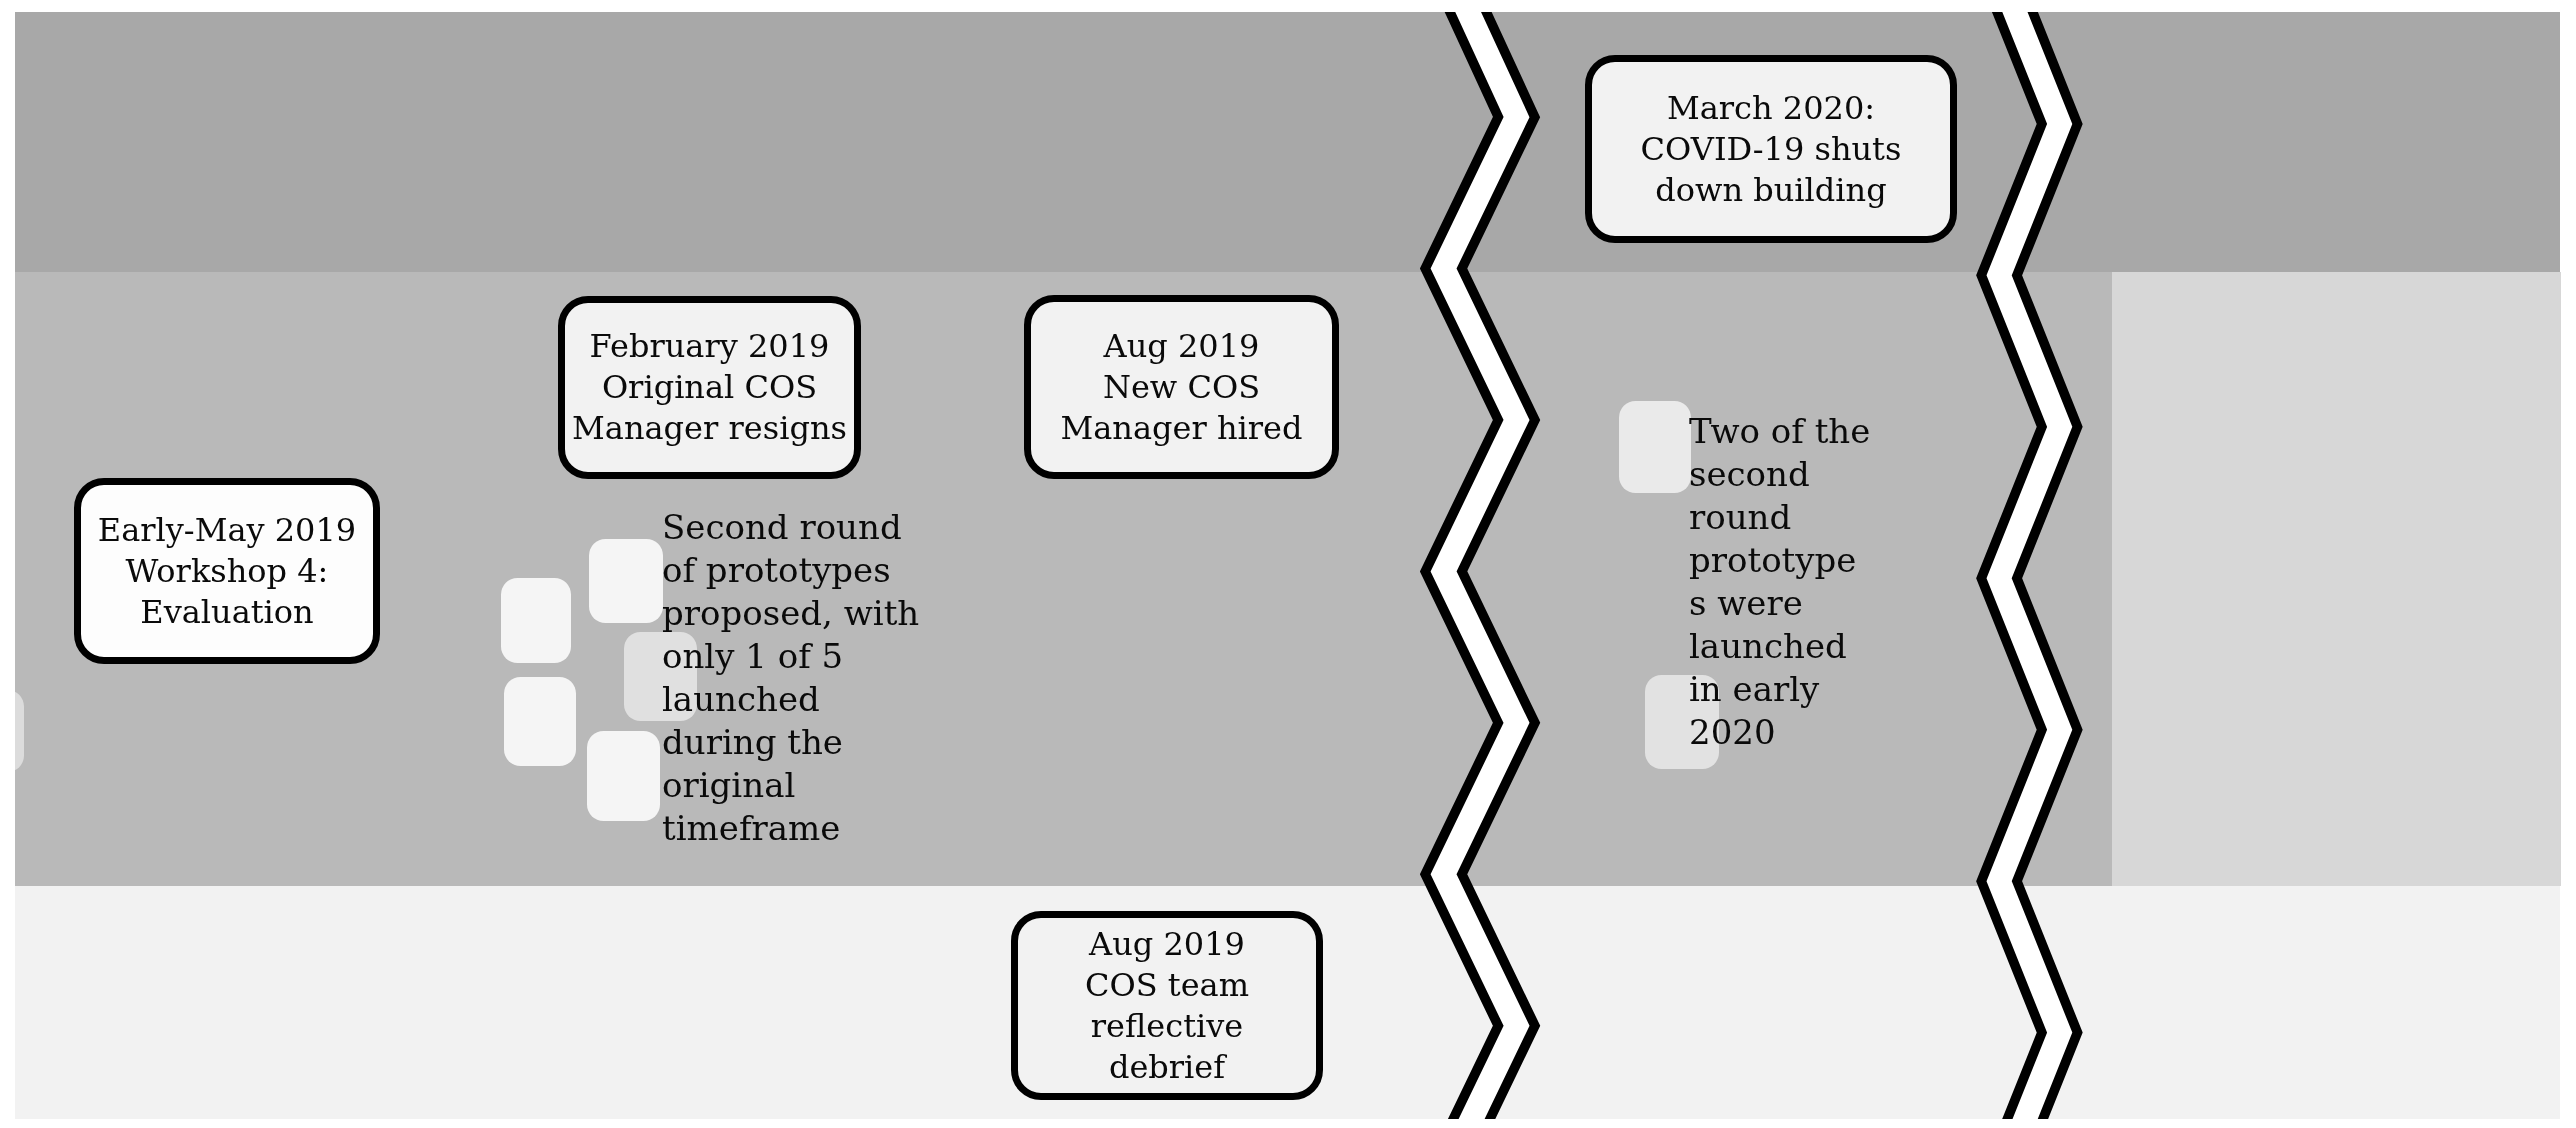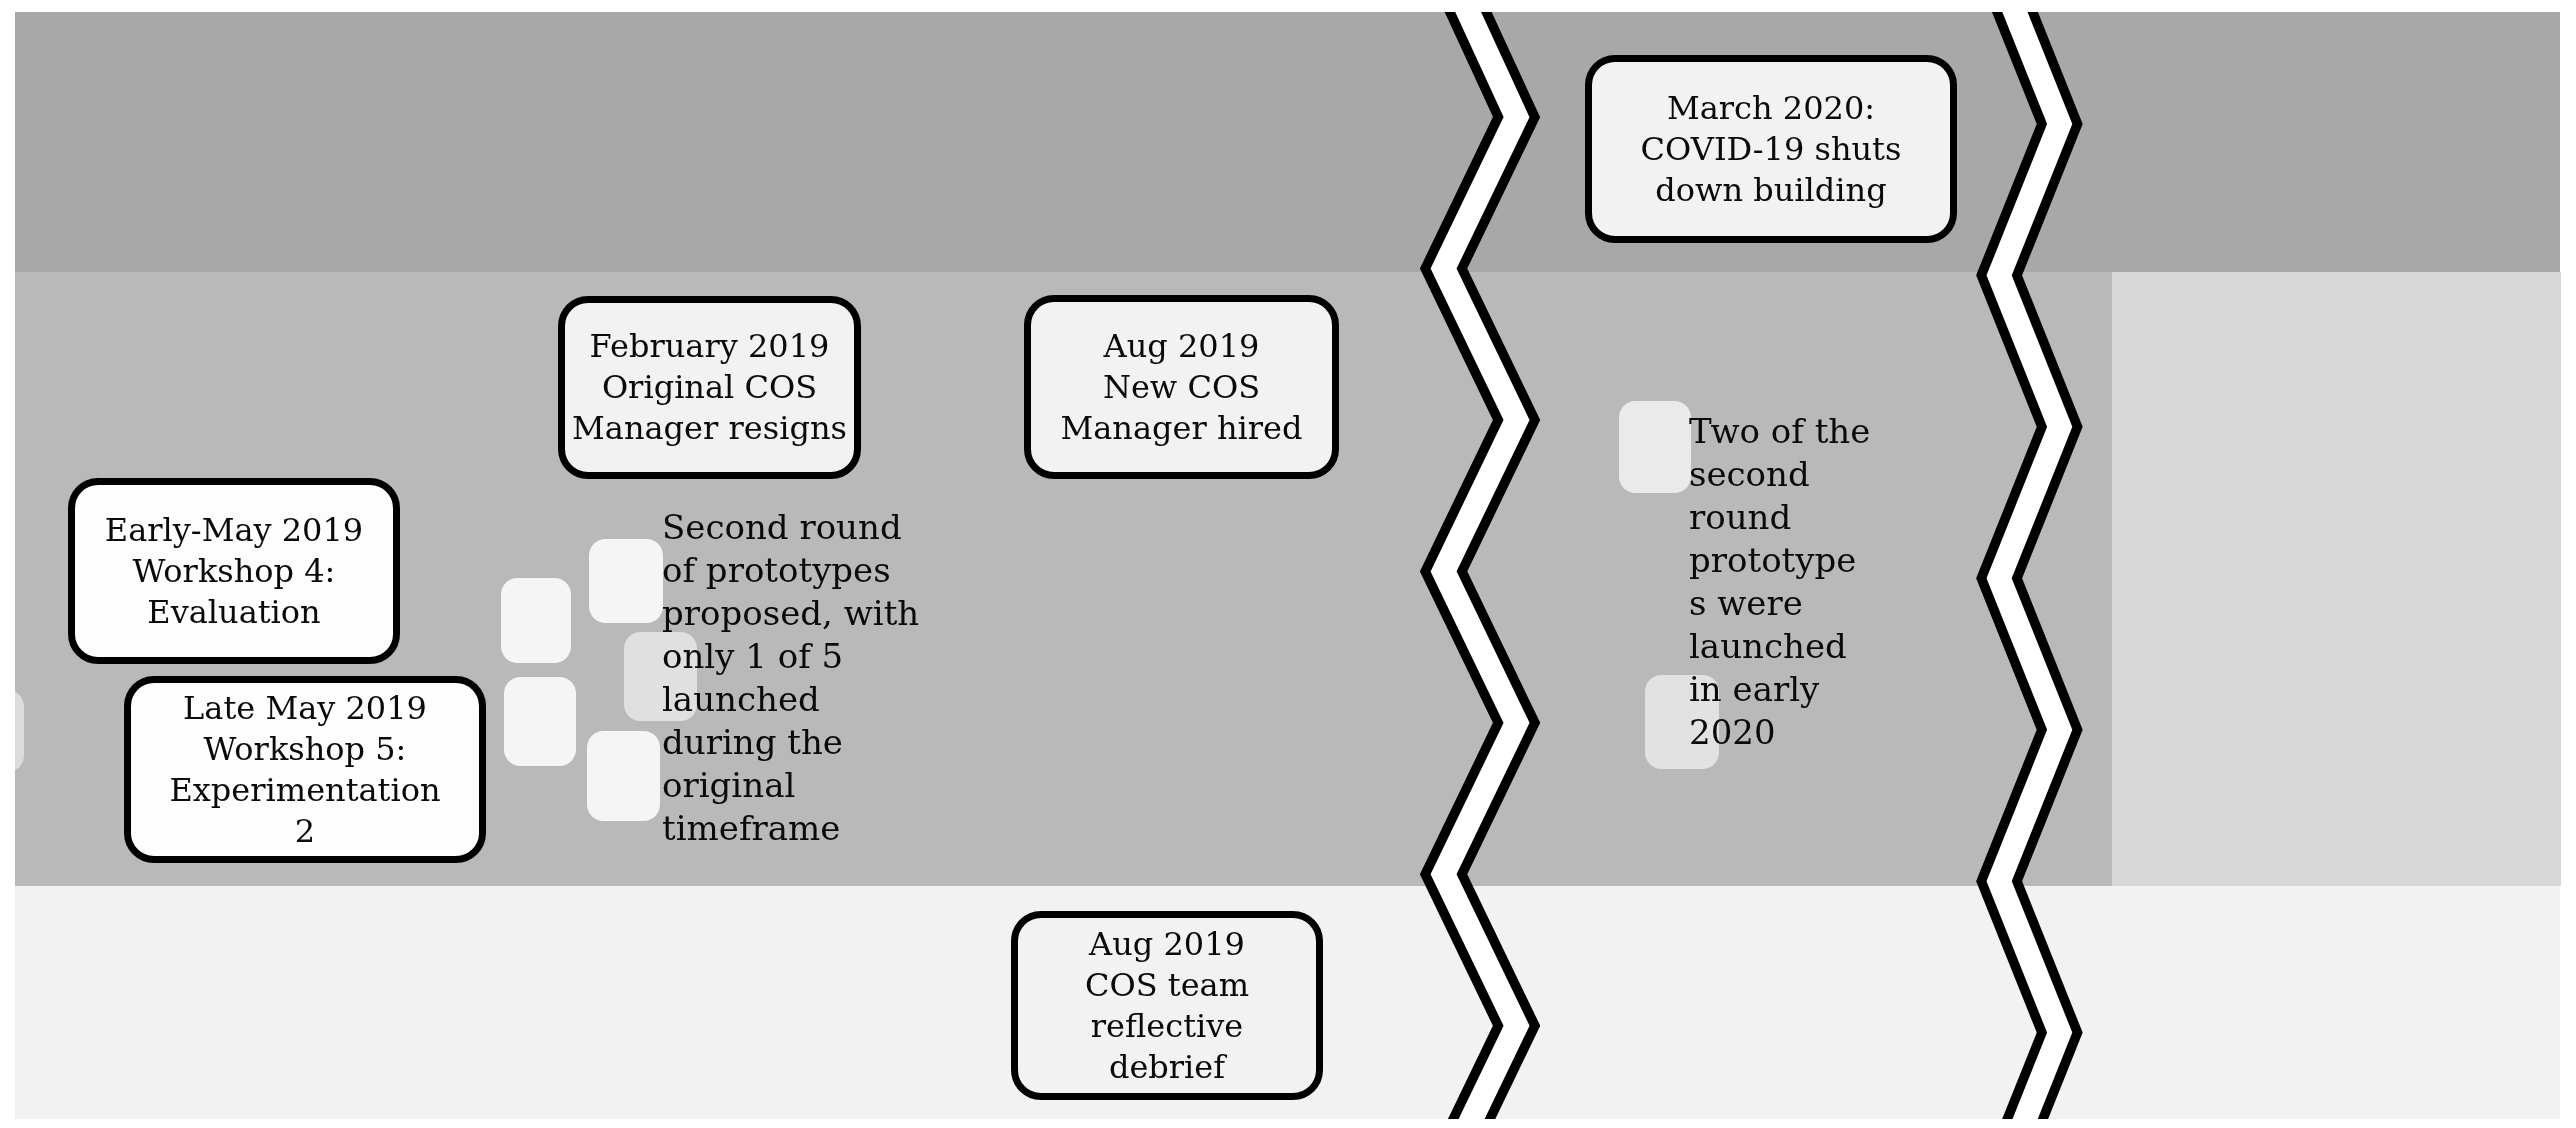--- a/index.html
+++ b/index.html
@@ -44,32 +44,26 @@
     <g>
       <polyline points="2097,-60 2203,170 2097,390 2203,610 2097,830 2203,1050 2097,1270 2203,1490 2097,1710" fill="none" stroke="#000000" stroke-width="62" stroke-linejoin="miter" stroke-miterlimit="8"></polyline>
       <polyline points="2097,-60 2203,170 2097,390 2203,610 2097,830 2203,1050 2097,1270 2203,1490 2097,1710" fill="none" stroke="#ffffff" stroke-width="34" stroke-linejoin="miter" stroke-miterlimit="8"></polyline>
     </g>
     <g>
       <polyline points="2904,-40 2992,180 2904,400 2992,620 2904,840 2992,1060 2904,1280 2992,1500 2904,1720" fill="none" stroke="#000000" stroke-width="62" stroke-linejoin="miter" stroke-miterlimit="8"></polyline>
       <polyline points="2904,-40 2992,180 2904,400 2992,620 2904,840 2992,1060 2904,1280 2992,1500 2904,1720" fill="none" stroke="#ffffff" stroke-width="34" stroke-linejoin="miter" stroke-miterlimit="8"></polyline>
     </g>
   </svg>
 
-  <div class="event-box fill-white" style="left:68px;top:478px;width:332px;height:186px;border-radius:30px;">
+  <div class="event-box fill-white" style="left:74px;top:478px;width:306px;height:186px;border-radius:30px;">
     <span class="multiline">Early-May 2019
 Workshop 4:
 Evaluation</span>
   </div>
 
-  <div class="event-box fill-white" style="left:124px;top:676px;width:362px;height:187px;">
-    <span class="multiline">Late May 2019
-Workshop 5:
-Experimentation
-2</span>
-  </div>
 
   <div class="event-box fill-light" style="left:558px;top:296px;width:303px;height:183px;">
     <span class="multiline">February 2019
 Original COS
 Manager resigns</span>
   </div>
 
   <div class="event-box fill-light" style="left:1024px;top:295px;width:315px;height:184px;">
     <span class="multiline">Aug 2019
 New COS

